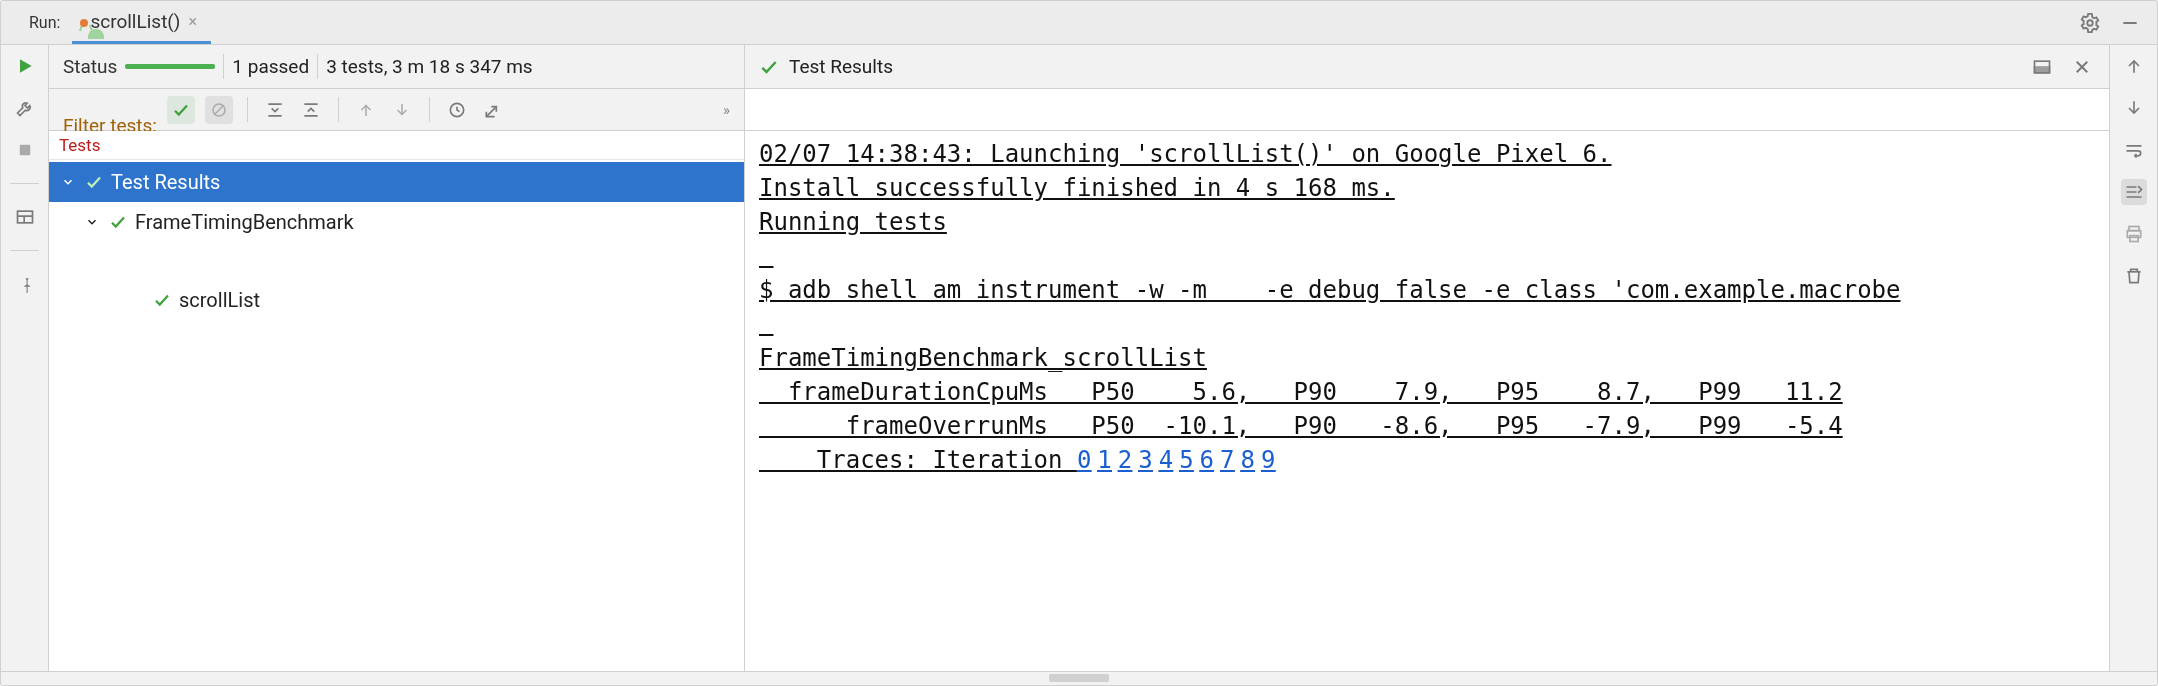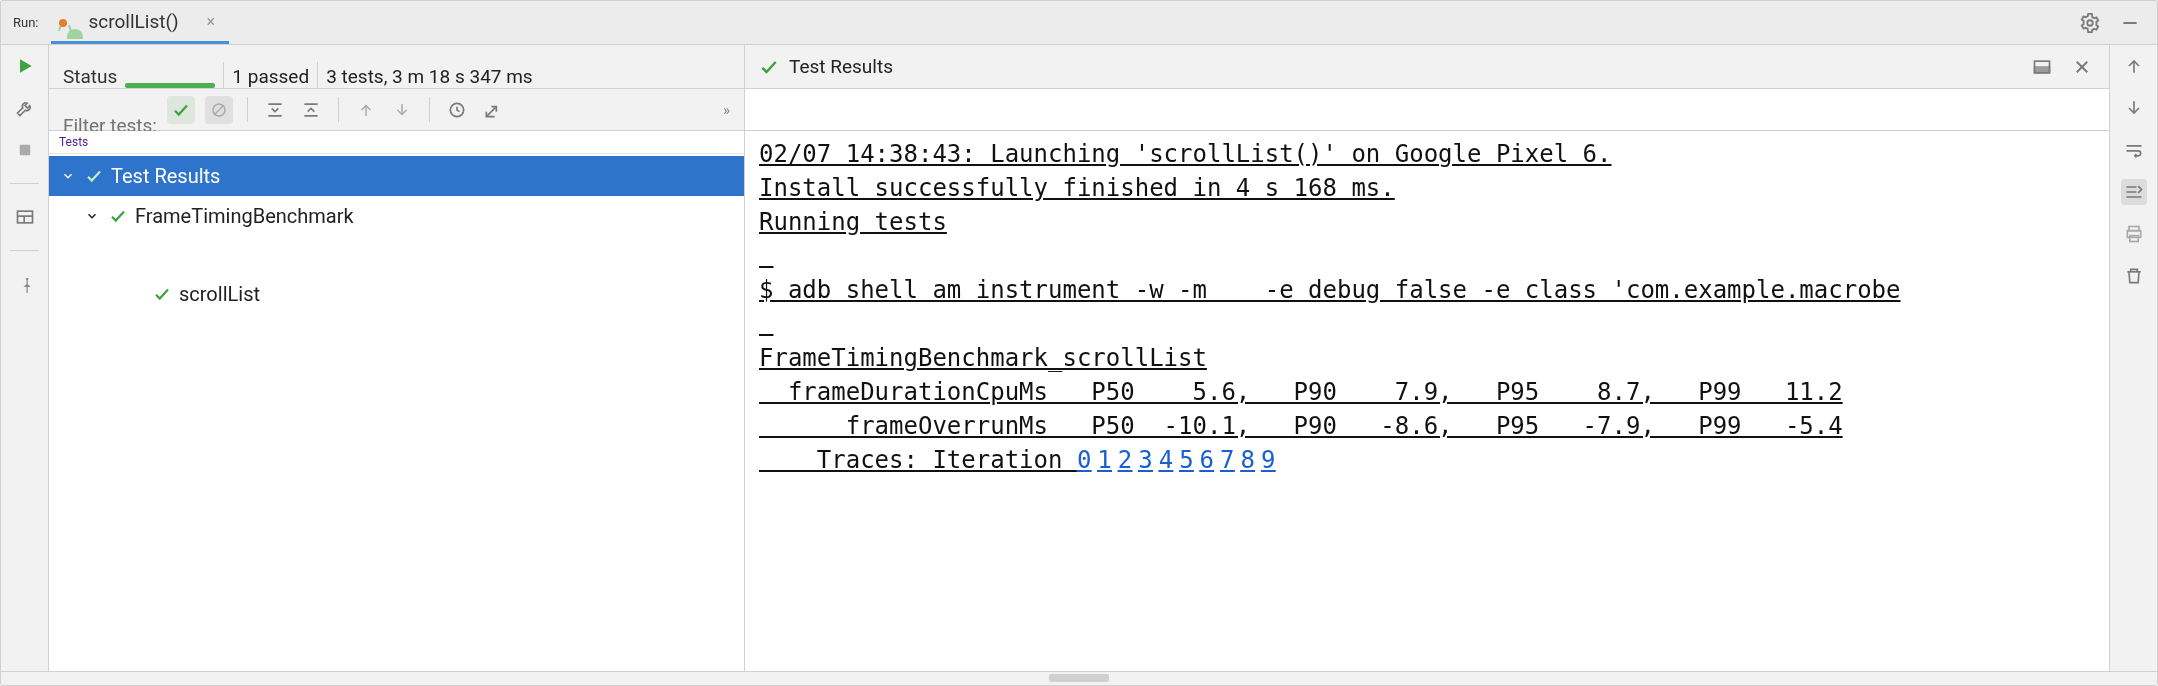--- a/index.html
+++ b/index.html
@@ -1,58 +1,58 @@
 <!DOCTYPE html>
 <html><head>
 <meta charset="utf-8">
 <style>
   * { box-sizing: border-box; }
   html, body { margin: 0; padding: 0; font-family: -apple-system, BlinkMacSystemFont, "Segoe UI", Roboto, sans-serif; font-size: 19px; color: #222; background: #fff; }
   .panel { width: 2158px; height: 686px; display: flex; flex-direction: column; border: 1px solid #d0d0d0; border-radius: 2px; overflow: hidden; }
 
   
   .tabstrip { height: 44px; background: #ececec; border-bottom: 1px solid #d0d0d0; display: flex; align-items: stretch; }
-  .tabstrip .run-label { display: flex; align-items: center; padding: 0 12px; color: #333; font-size: 13px; }
-  .tab { display: flex; align-items: center; gap: 24px; padding: 0 14px; background: #ececec; border-bottom: 3px solid #4a90d9; position: relative; text-align: right; }
+  .tabstrip .run-label { display: flex; align-items: center; padding: 0 12px; color: #333; font-size: 16px; margin-left: 16px; }
+  .tab { display: flex; align-items: center; gap: 4px; padding: 0 14px; background: #ececec; border-bottom: 3px solid #4a90d9; position: relative; text-align: right; }
   .tab .tab-title { color: #333; }
   .tab .close { color: #999; font-size: 16px; margin-left: 4px; cursor: pointer; }
   .tabstrip-spacer { flex: 1; }
   .tabstrip .right-icons { display: flex; align-items: center; gap: 14px; padding: 0 14px; }
   .ic-btn { width: 26px; height: 26px; display: inline-flex; align-items: center; justify-content: center; color: #6a6a6a; cursor: pointer; }
 
   
   .body { flex: 1; display: flex; min-height: 0; }
   .left-gutter { width: 48px; background: #f2f2f2; border-right: 1px solid #d0d0d0; display: flex; flex-direction: column; align-items: center; padding-top: 8px; gap: 16px; }
   .left-gutter .sep { width: 60%; height: 1px; background: #d0d0d0; margin: 4px 0; }
 
   .content { flex: 1; display: flex; flex-direction: column; min-width: 0; }
 
   
   .status-row { height: 44px; display: flex; align-items: stretch; background: #f2f2f2; border-bottom: 1px solid #d0d0d0; }
-  .status-left { width: 696px; display: flex; align-items: flex-end; gap: 8px; padding: 0 14px; border-right: 1px solid #d0d0d0; }
+  .status-left { width: 696px; display: flex; align-items: center; gap: 8px; padding: 0 14px; border-right: 1px solid #d0d0d0; }
   .status-label { color: #333; }
   .progress-bar { width: 90px; height: 5px; background: #4caf50; border-radius: 2px; }
   .pill-sep { width: 1px; height: 60%; background: #d0d0d0; }
   .status-right-head { flex: 1; display: flex; align-items: center; padding: 0 14px; gap: 10px; }
   .status-right-icons { display: flex; align-items: center; gap: 14px; padding: 0 14px; }
 
   
   .filter-row { height: 42px; display: flex; align-items: stretch; background: #f2f2f2; border-bottom: 1px solid #d0d0d0; }
   .filter-inner { width: 696px; display: flex; align-items: center; gap: 10px; padding: 0 14px; border-right: 1px solid #d0d0d0; }
-  .filter-label { color: #737373; margin-top: 31px; }
+  .filter-label { color: #a16207; margin-top: 31px; }
   .ic-toggle { width: 28px; height: 28px; display: inline-flex; align-items: center; justify-content: center; border-radius: 4px; cursor: pointer; }
   .ic-toggle.active { background: #dde7dd; }
   .ic-toggle.disabled { background: #e0e0e0; color: #aaa; }
   .vsep { width: 1px; height: 60%; background: #d0d0d0; margin: 0 4px; }
   .overflow-chevron { margin-left: auto; color: #888; font-size: 15px; cursor: pointer; }
 
   
   .split { flex: 1; display: flex; min-height: 0; }
   .tree-col { width: 696px; border-right: 1px solid #d0d0d0; display: flex; flex-direction: column; background: #fff; }
-  .tree-head { padding: 4px 10px; font-size: 12px; color: #4c1d95; border-bottom: 1px solid #e6e6e6; }
+  .tree-head { padding: 4px 10px; font-size: 17px; color: #b91c1c; border-bottom: 1px solid #e6e6e6; }
   .tree { flex: 1; overflow: auto; padding-top: 2px; }
   .tree-row { display: flex; align-items: center; height: 40px; padding-left: 10px; gap: 8px; font-size: 20px; cursor: pointer; }
   .tree-row.sel { background: #2f74cc; color: #fff; }
   .tree-row .twisty { width: 18px; display: inline-flex; justify-content: center; }
   .tree-row .ok-icon { display: inline-flex; }
   .indent-1 { padding-left: 34px; align-items: center; }
   .indent-2 { padding-left: 78px; margin-top: 38px; }
 
   .console { flex: 1; overflow: auto; padding: 6px 14px 20px 14px; font-family: "SF Mono", ui-monospace, Menlo, Consolas, monospace; font-size: 24px; line-height: 34px; color: #111; white-space: pre; background: #fff; text-decoration: underline; }
   .console .link { color: #1a5fd0; text-decoration: underline; cursor: pointer; margin-right: 6px; }

